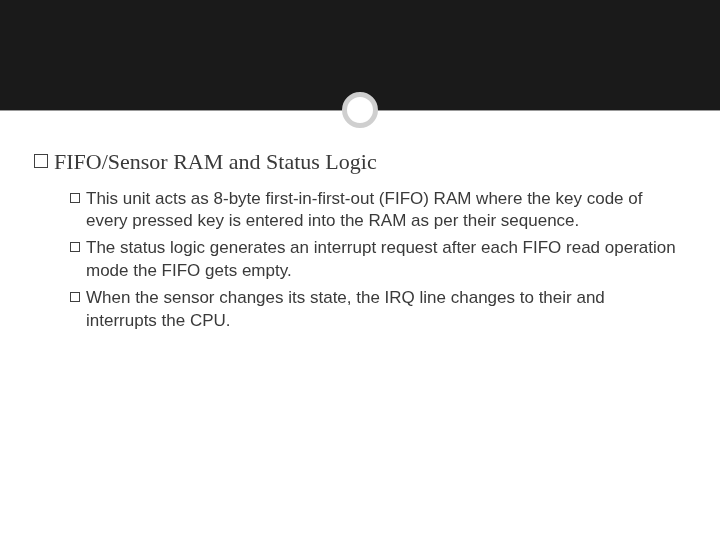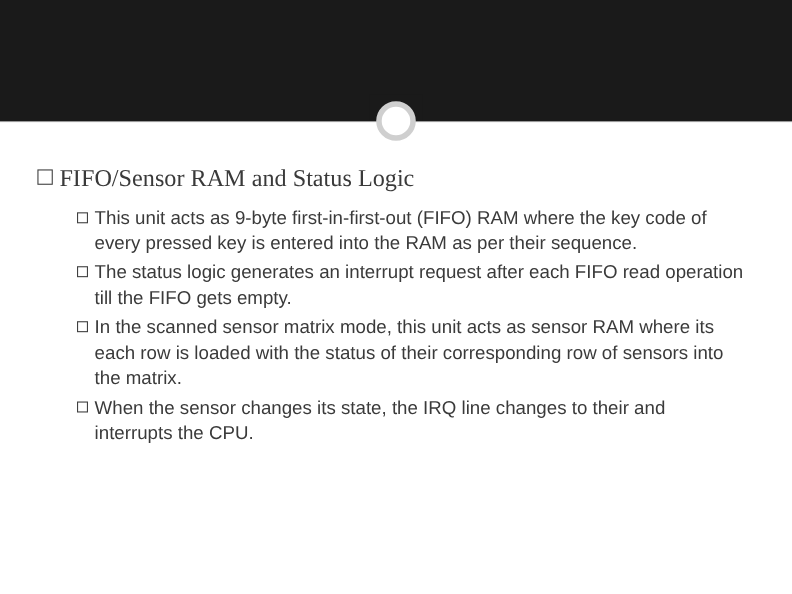--- a/index.html
+++ b/index.html
@@ -112,29 +112,25 @@
 
   <div class="content">
     <div class="heading">
       <span class="box-bullet"></span>
       <span class="title">FIFO/Sensor RAM and Status Logic</span>
     </div>
 
     <div class="bullets">
       <div class="bullet-item">
         <span class="box-bullet"></span>
-        <span class="text">This unit acts as 9-byte first-in-first-out (FIFO) RAM where the key code of every pressed key is entered into the RAM as per their sequence.</span>
+        <span class="text">This unit acts as 8-byte first-in-first-out (FIFO) RAM where the key code of every pressed key is entered into the RAM as per their sequence.</span>
       </div>
       <div class="bullet-item">
         <span class="box-bullet"></span>
-        <span class="text">The status logic generates an interrupt request after each FIFO read operation till the FIFO gets empty.</span>
-      </div>
-      <div class="bullet-item">
-        <span class="box-bullet"></span>
-        <span class="text">In the scanned sensor matrix mode, this unit acts as sensor RAM where its each row is loaded with the status of their corresponding row of sensors into the matrix.</span>
+        <span class="text">The status logic generates an interrupt request after each FIFO read operation mode the FIFO gets empty.</span>
       </div>
       <div class="bullet-item">
         <span class="box-bullet"></span>
         <span class="text">When the sensor changes its state, the IRQ line changes to their and interrupts the CPU.</span>
       </div>
     </div>
   </div>
 </div>
 
 </body></html>

